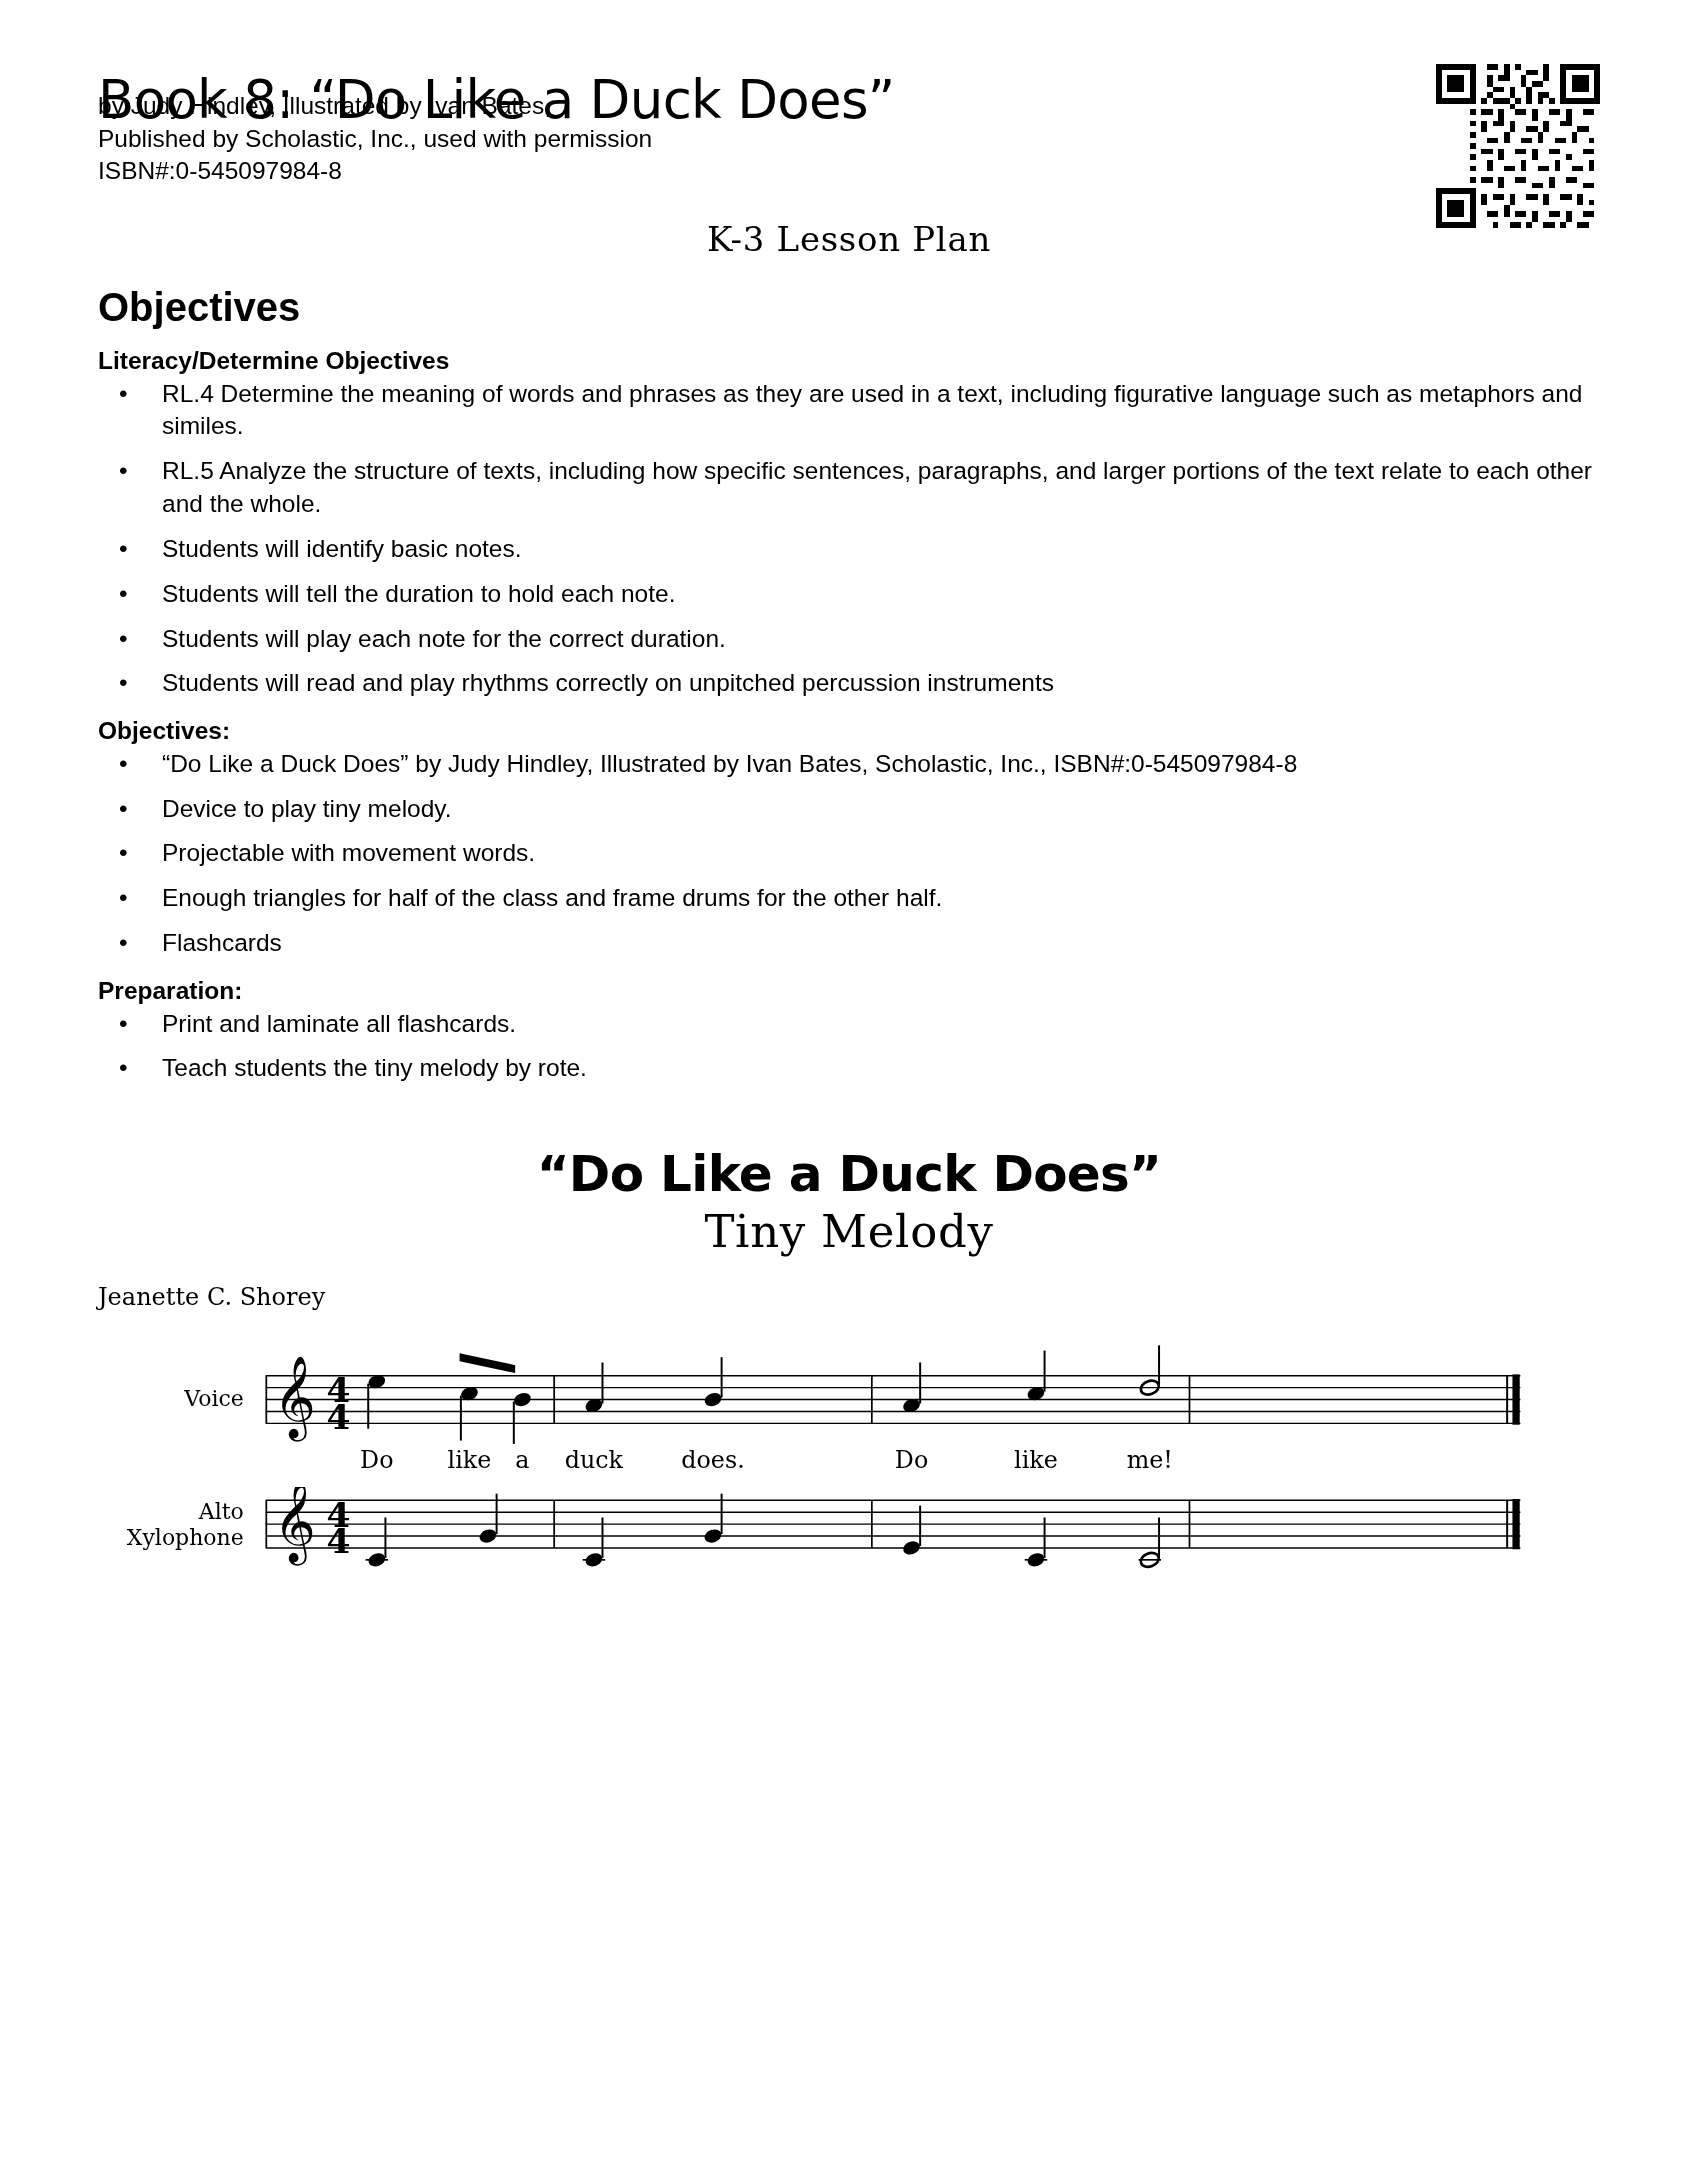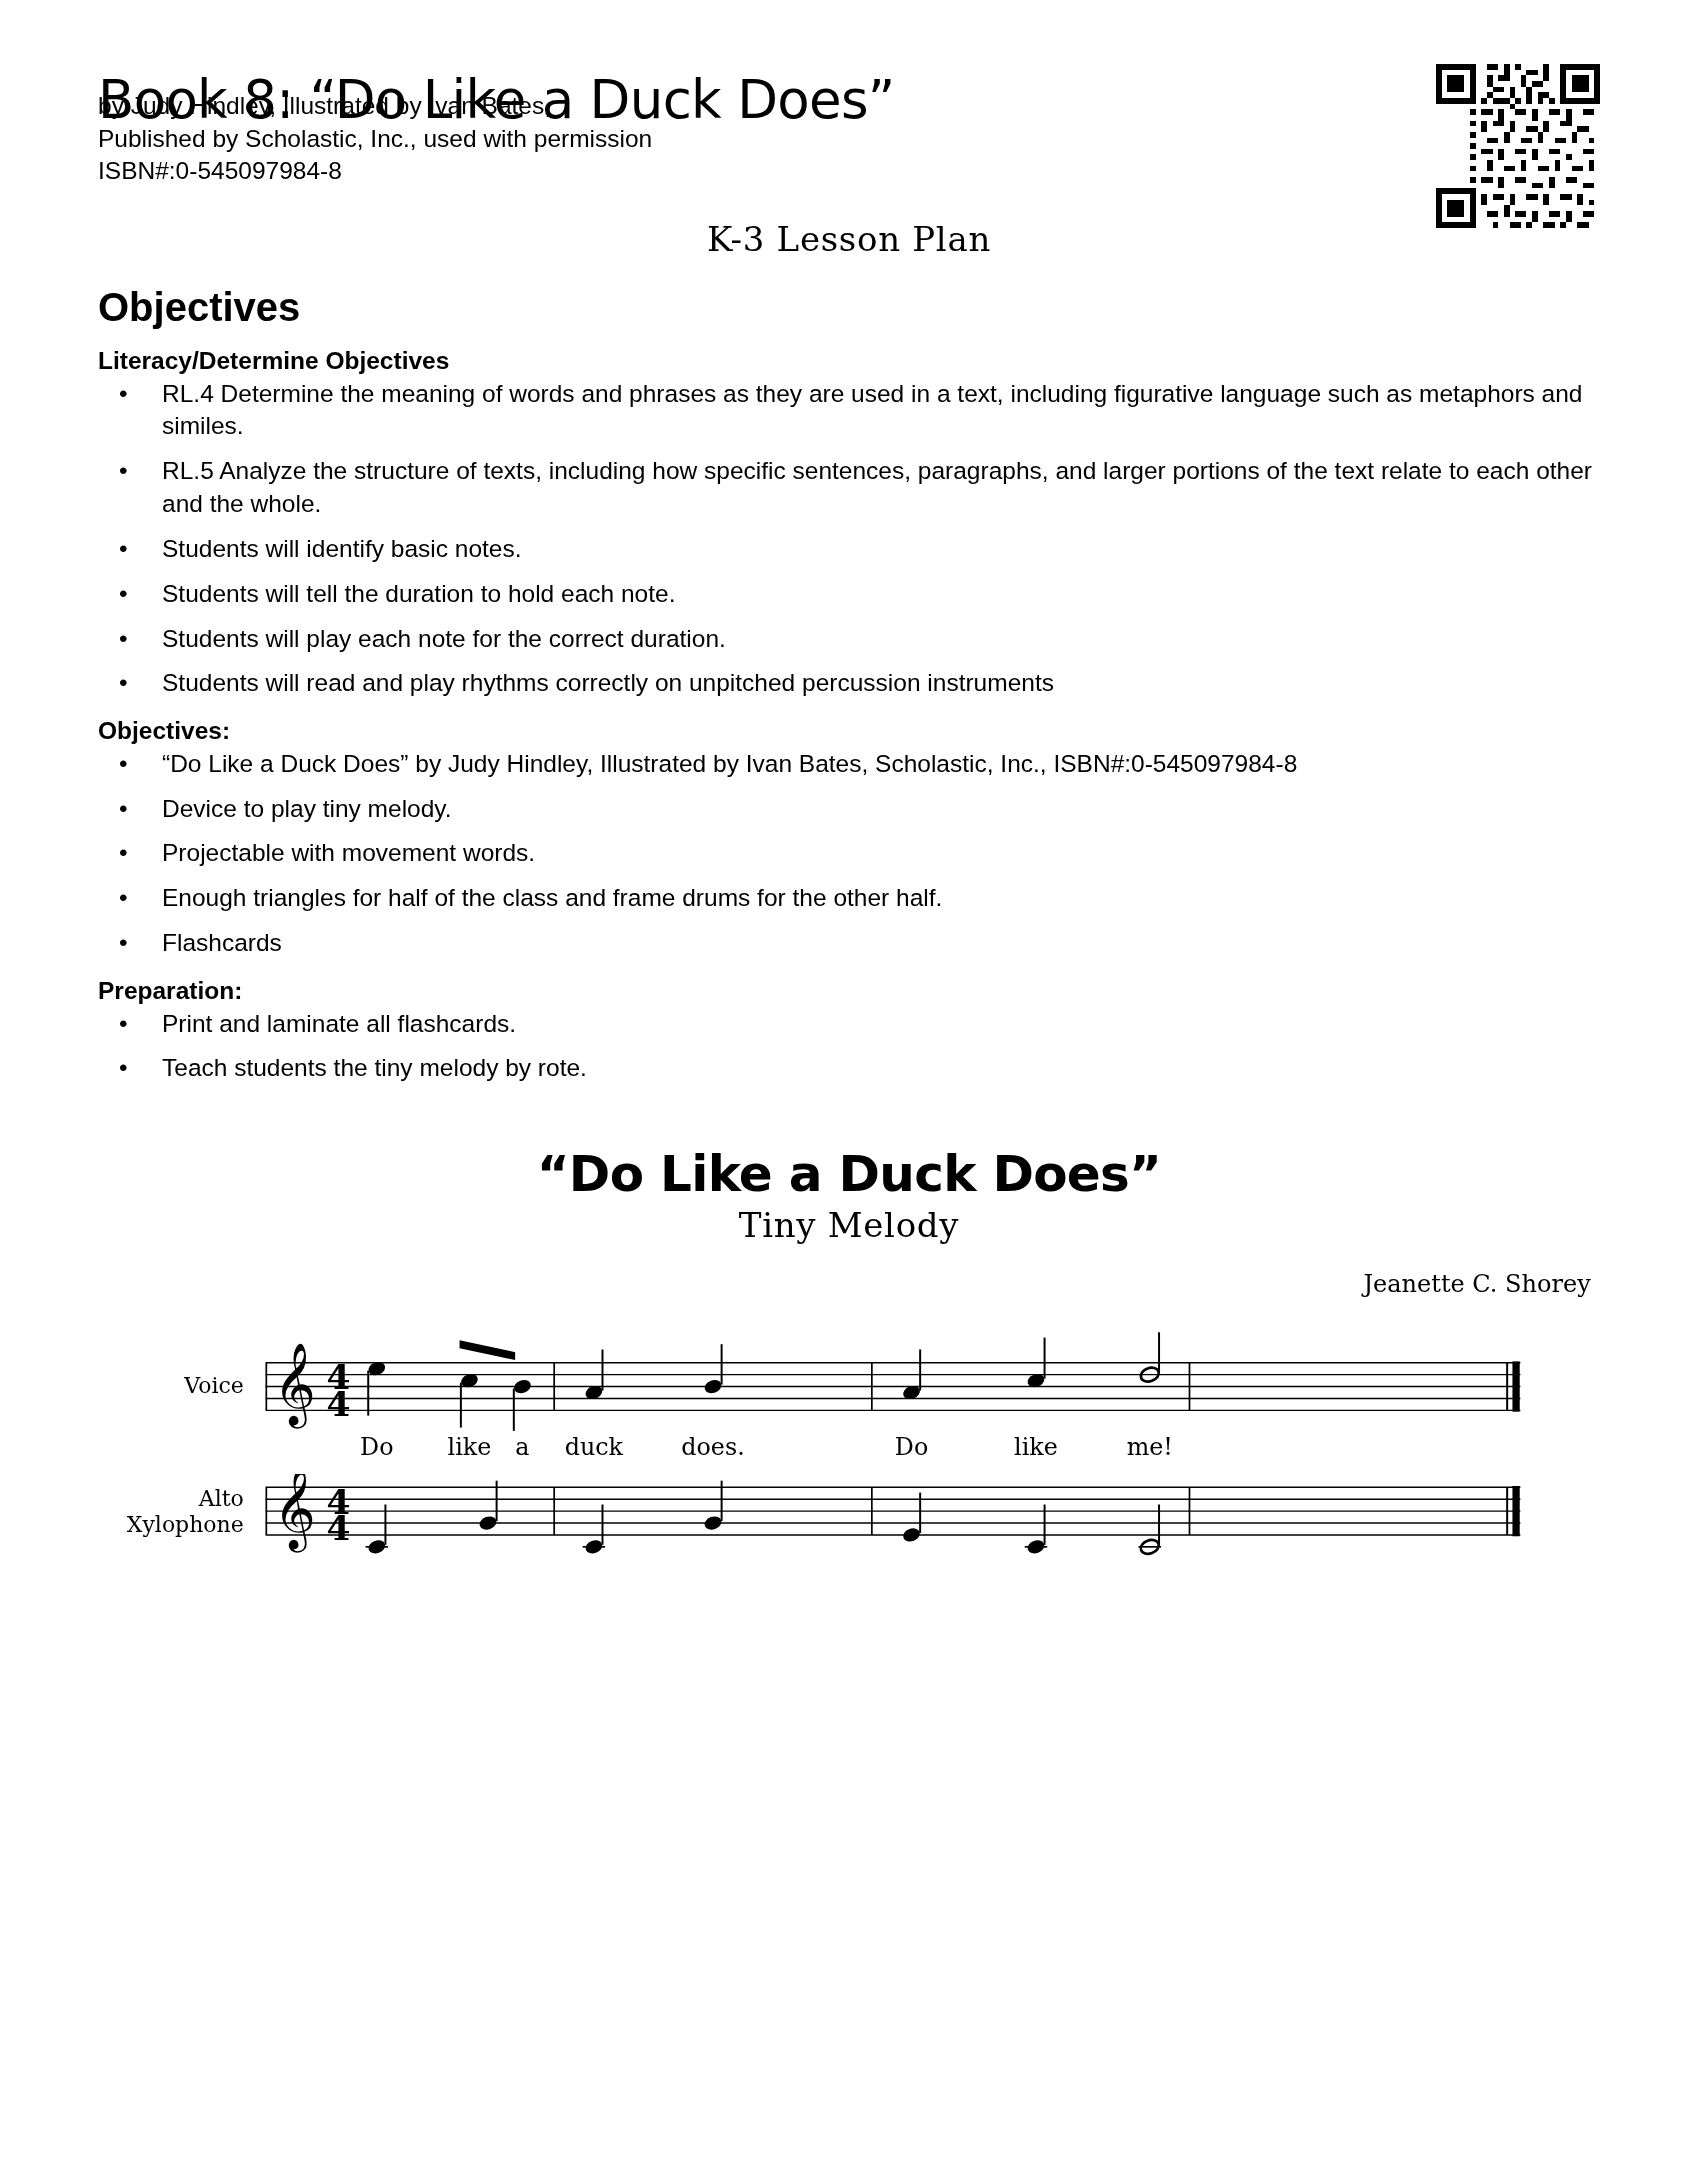--- a/index.html
+++ b/index.html
@@ -102,29 +102,28 @@
   .music-title {
     font-family: "DejaVu Sans", sans-serif;
     font-weight: bold;
     font-size: 50px;
     text-align: center;
     margin-top: 60px;
     letter-spacing: -0.7px;
   }
   .music-subtitle {
     font-family: "DejaVu Serif", serif;
-    font-size: 34px;
+    font-size: 45px;
     text-align: center;
     margin-top: 1.3px;
     letter-spacing: 0.7px;
   }
   .composer {
     font-family: "DejaVu Serif", serif;
     font-size: 24px;
-    text-align: right;
     margin-top: 25px;
     padding-right: 9.3px;
   }
 
   .score {
     position: relative;
     margin-top: 5.3px;
     height: 318px;
   }
   .staff-label {

